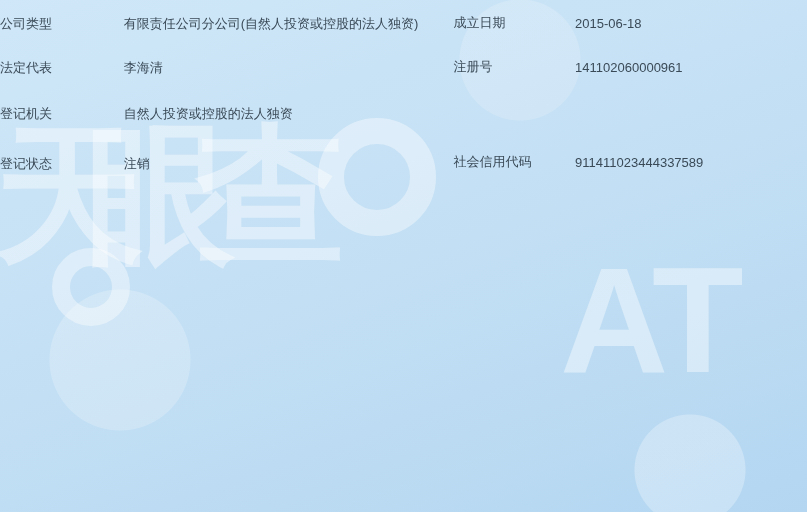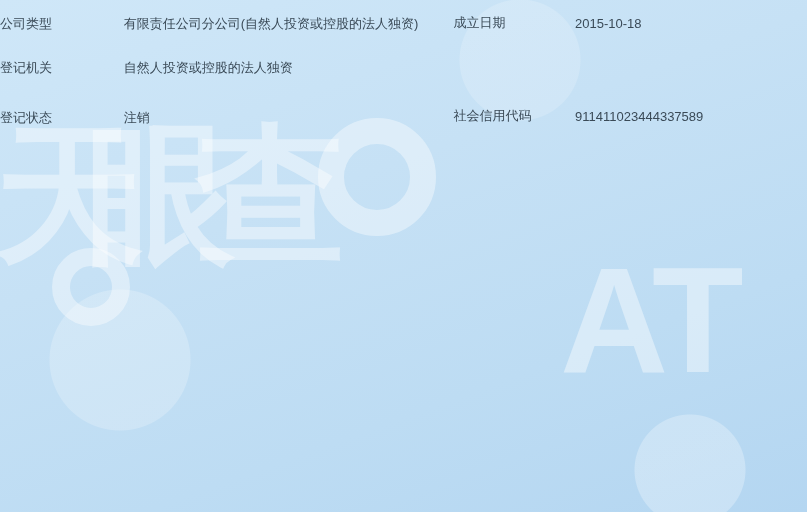--- a/index.html
+++ b/index.html
@@ -109,21 +109,27 @@
   <div class="wm-circle wmc2"></div>
   <div class="watermark wm5">A</div>
   <div class="watermark wm6">T</div>
 
   <table class="info">
     <tbody>
       <tr class="row-1">
         <td class="label">公司类型</td>
         <td class="value v-left">有限责任公司分公司(自然人投资或控股的法人独资)</td>
         <td class="label l-right">成立日期</td>
-        <td class="value v-right">2015-10-18</td>
+        <td class="value v-right">2015-06-18</td>
+      </tr>
+      <tr class="row-2">
+        <td class="label">法定代表</td>
+        <td class="value v-left">李海清</td>
+        <td class="label l-right">注册号</td>
+        <td class="value v-right">141102060000961</td>
       </tr>
       <tr class="row-4">
         <td class="label">登记机关</td>
         <td class="value" colspan="3">自然人投资或控股的法人独资</td>
       </tr>
       <tr class="row-5">
         <td class="label">登记状态</td>
         <td class="value v-left">注销</td>
         <td class="label l-right">社会信用代码</td>
         <td class="value v-right">911411023444337589</td>

